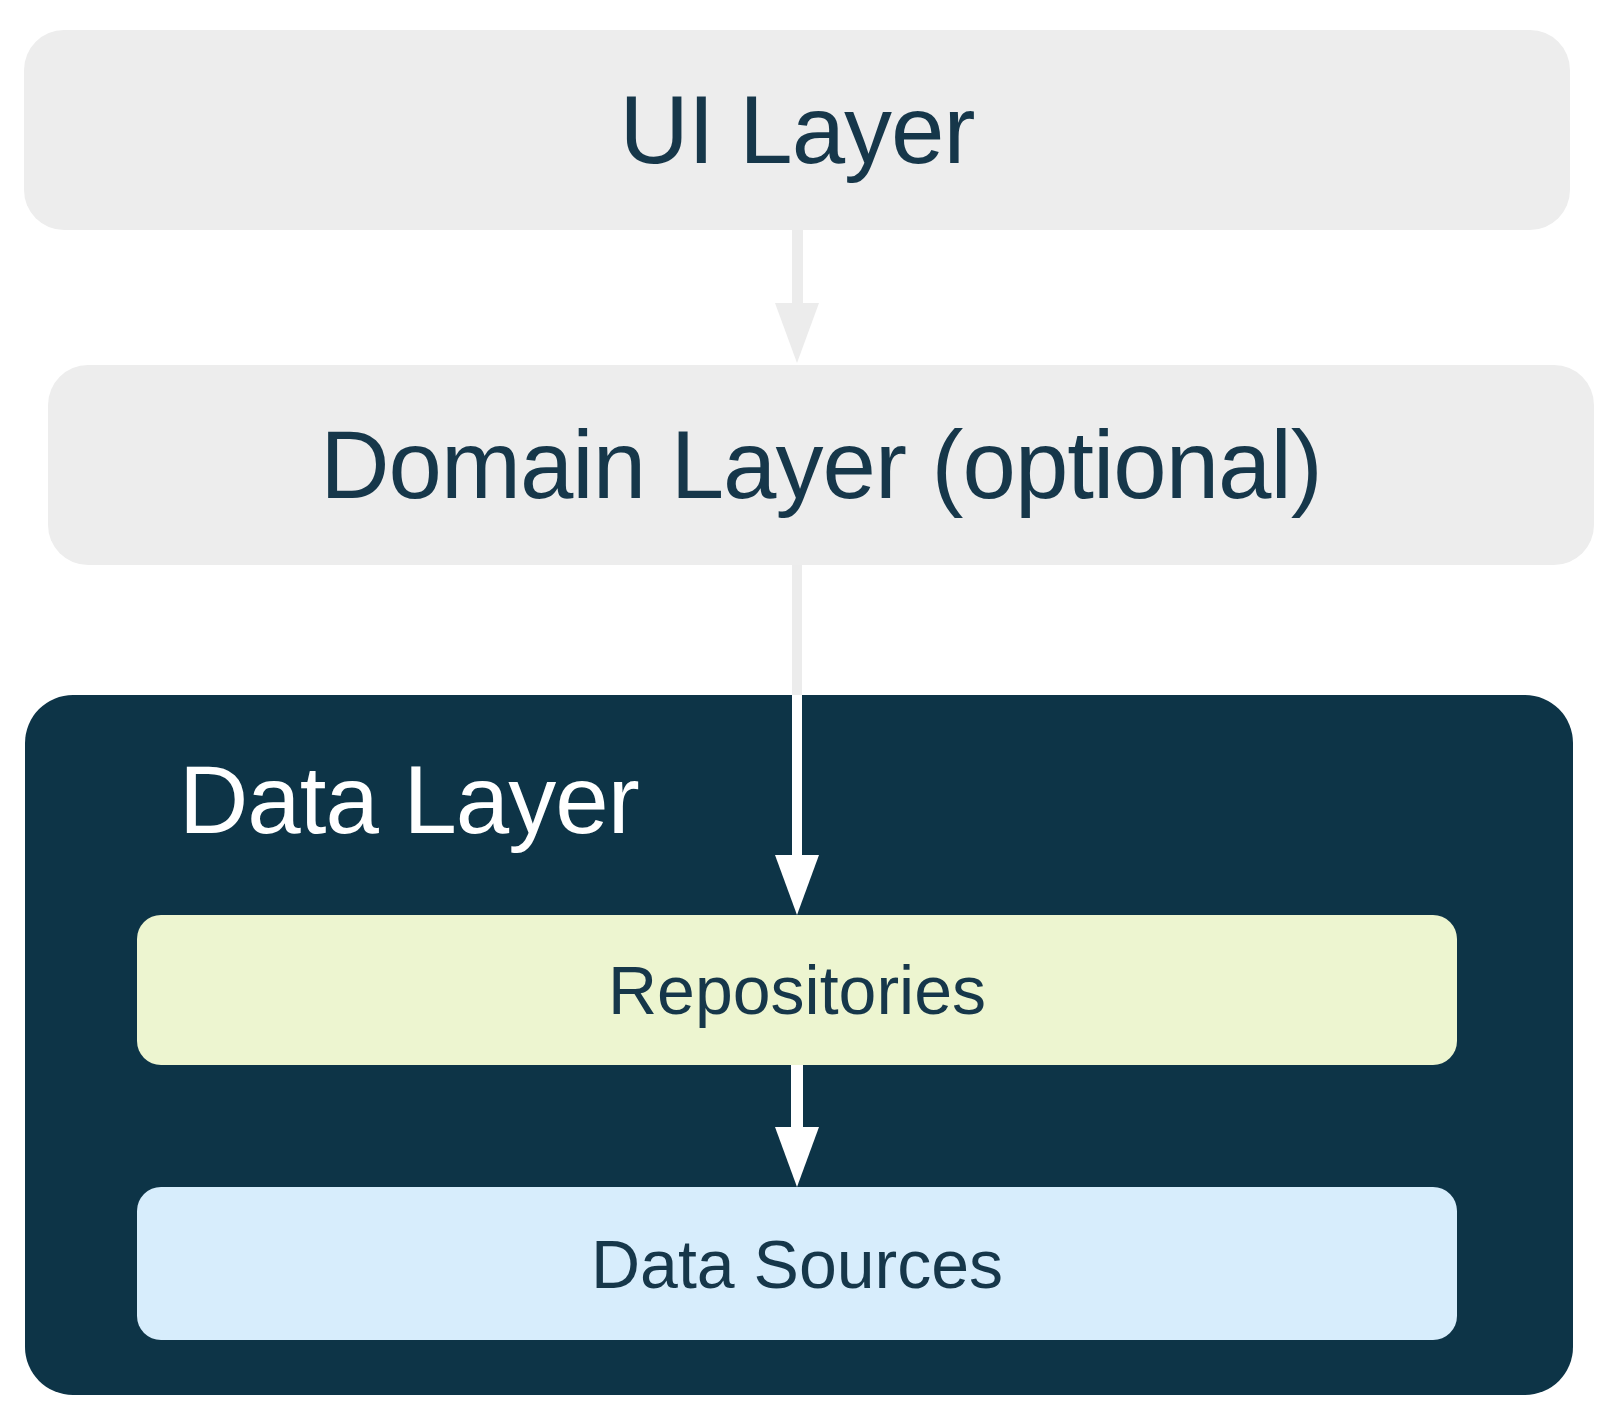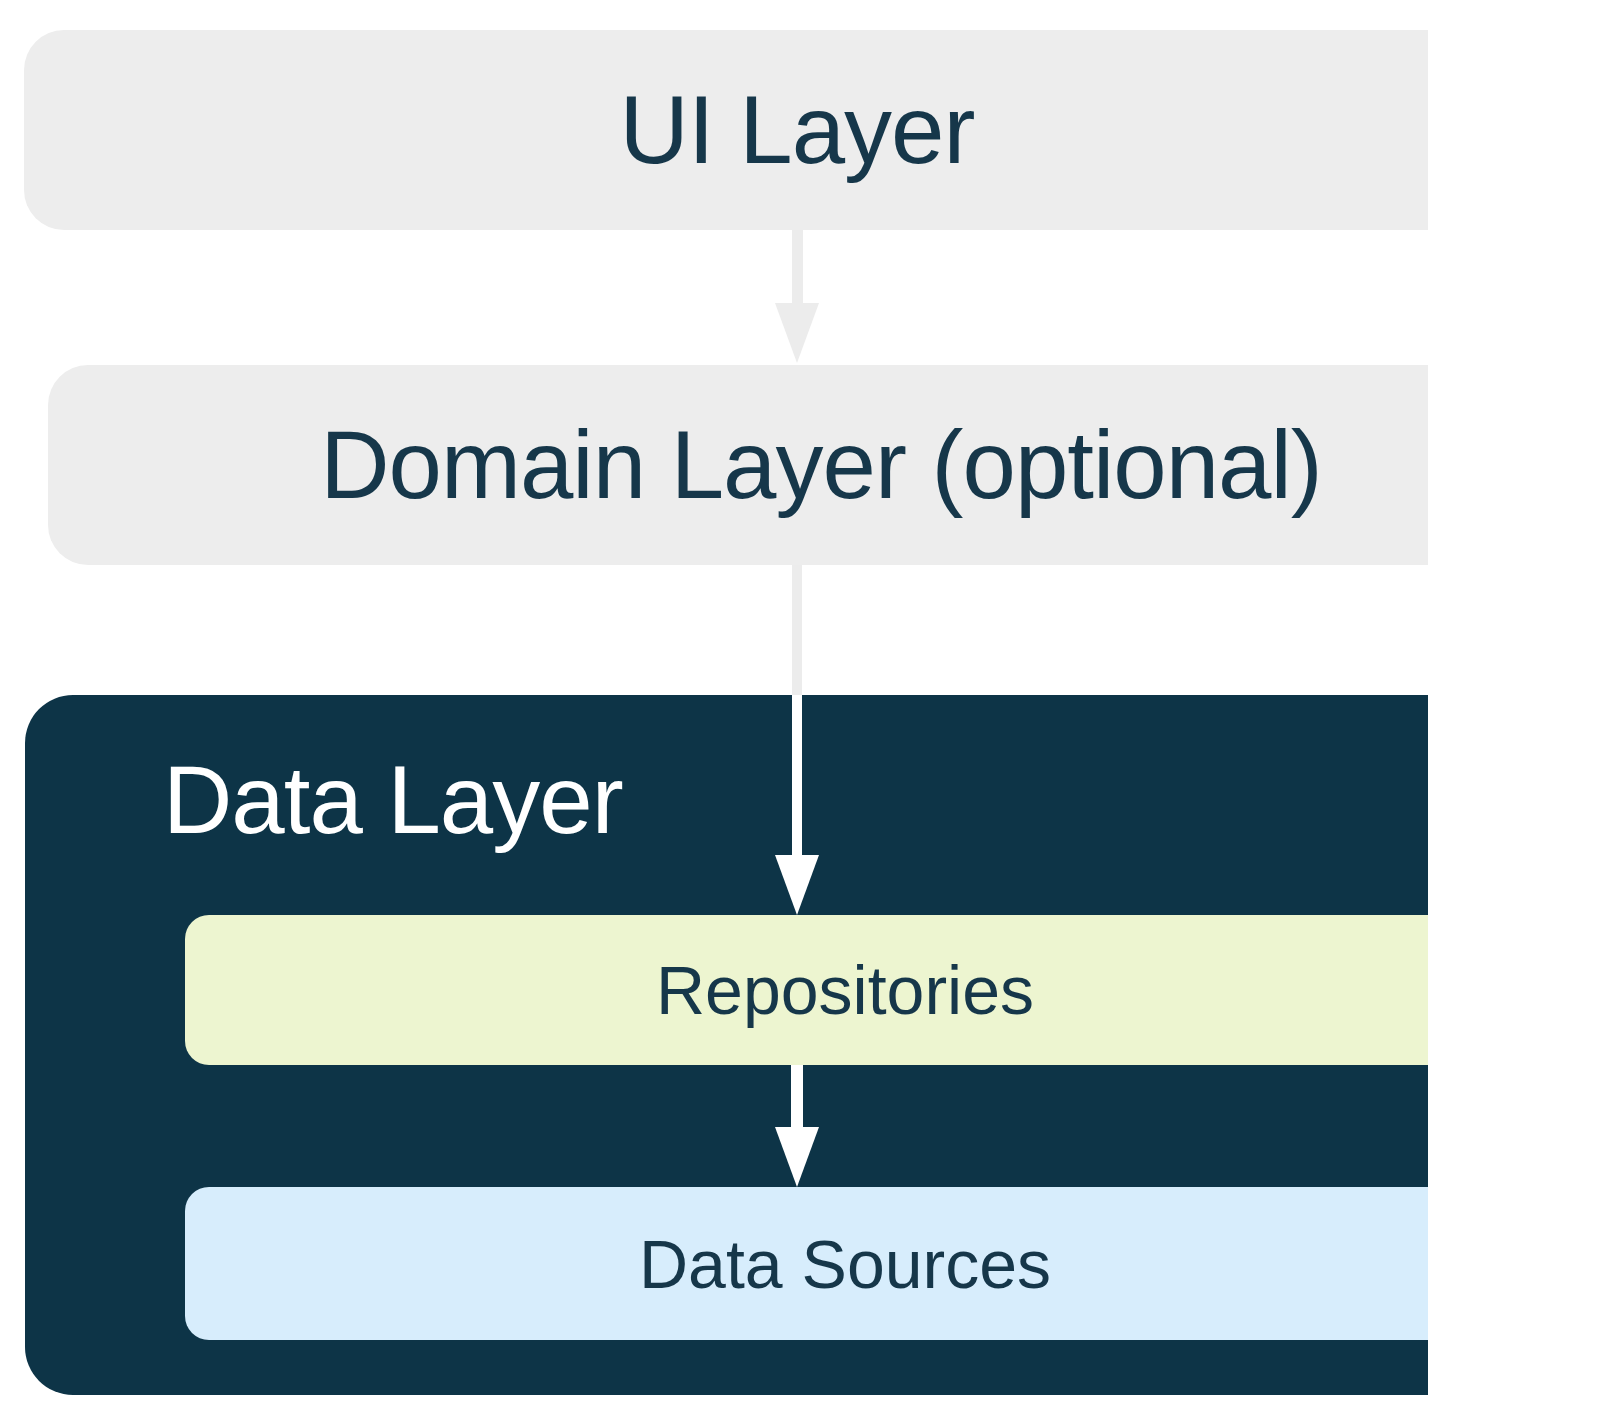--- a/index.html
+++ b/index.html
@@ -1,18 +1,18 @@
 <!DOCTYPE html>
 <html><head>
 <meta charset="utf-8">
 <style>
   html,body{margin:0;padding:0;background:#ffffff;}
   .canvas{
     position:relative;
-    width:1428px;
+    width:1600px;
     height:1428px;
     background:#ffffff;
     font-family:"Liberation Sans", sans-serif;
     overflow:hidden;
   }
   .layer-box{
     position:absolute;
     left:24px;
     width:1546px;
     background:#ededed;
@@ -30,38 +30,37 @@
     position:absolute;
     left:25px;
     top:695px;
     width:1548px;
     height:700px;
     background:#0d3447;
     border-radius:48px;
   }
   .data-layer-label{
     position:absolute;
-    left:163px;
+    left:179px;
     top:752px;
     color:#ffffff;
     font-size:96px;
     letter-spacing:-1px;
     line-height:1;
   }
   .inner-box{
     position:absolute;
     left:137px;
     width:1320px;
     border-radius:24px;
     display:flex;
     align-items:center;
     justify-content:center;
     color:#16374a;
     font-size:68px;
-    margin-left:48px;
   }
   .repositories-box{top:915px;height:150px;background:#edf5d0;}
   .datasources-box{top:1187px;height:153px;background:#d7edfc;}
   .stem{position:absolute;}
   .stem-gray{background:#ececec;}
   .stem-white{background:#ffffff;}
   .head{
     position:absolute;
     width:0;height:0;
     border-left:22px solid transparent;

